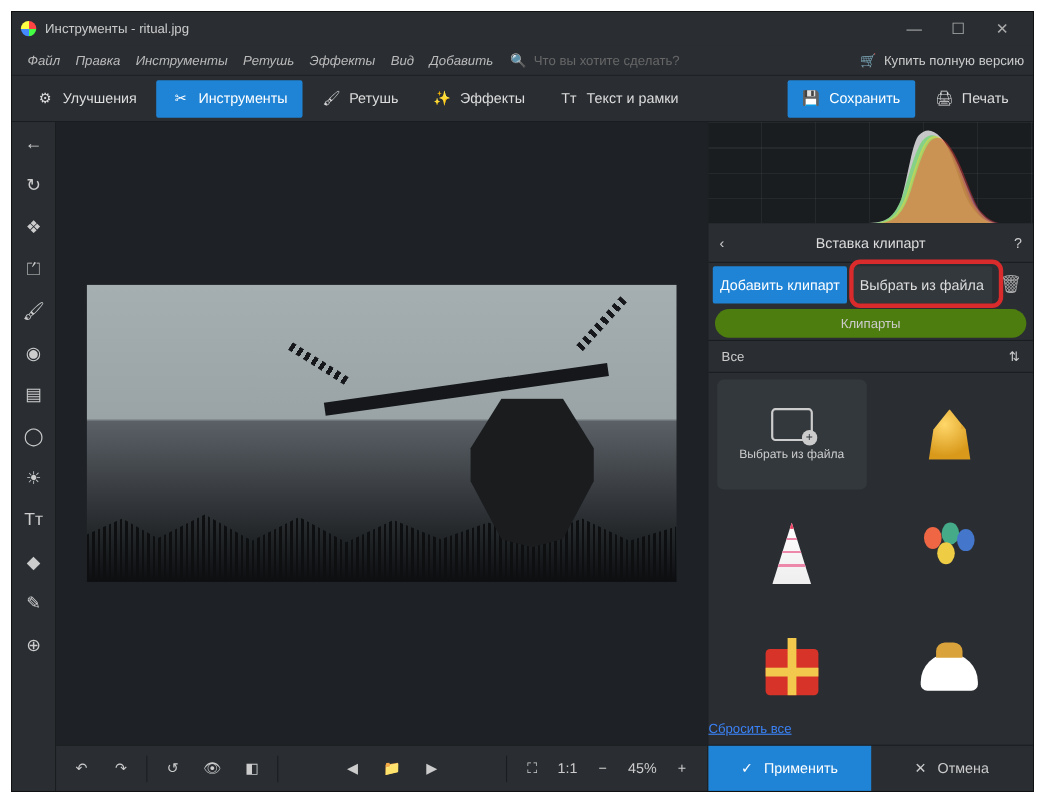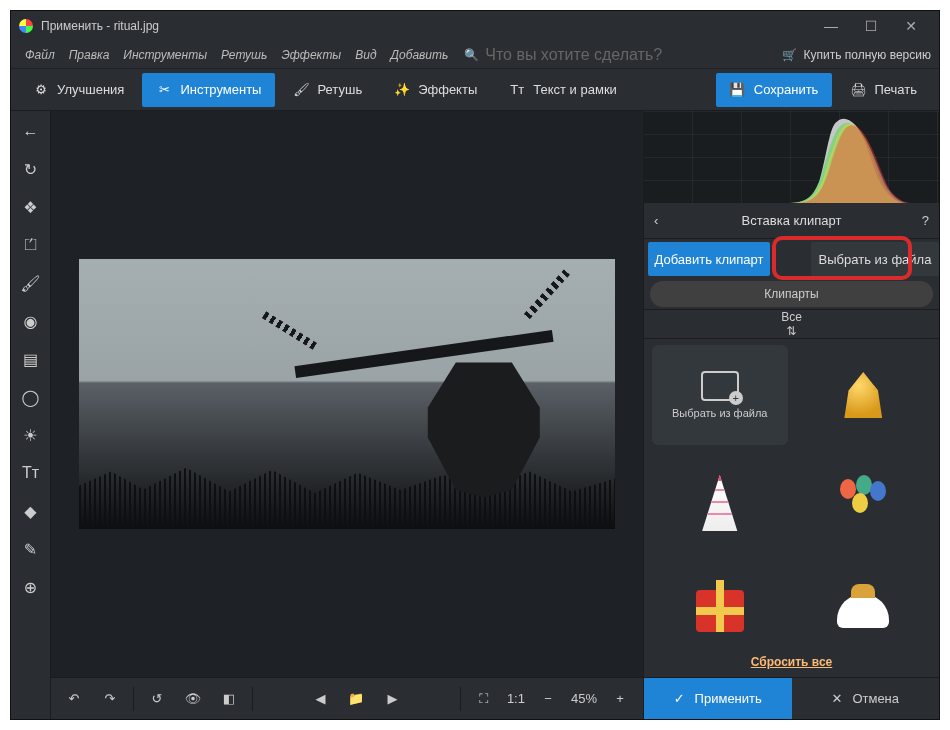--- a/index.html
+++ b/index.html
@@ -5,21 +5,21 @@
 * { box-sizing: border-box; margin: 0; padding: 0; font-family: "Segoe UI", Arial, sans-serif; }
 body { background: #fff; width: 950px; height: 730px; overflow: hidden; }
 .window { position: relative; margin: 10px; width: 930px; height: 710px; background: #2a2e33; border: 1px solid #111; display: flex; flex-direction: column; color: #ccc; }
 .titlebar { height: 30px; background: #2a2e33; display: flex; align-items: center; padding: 0 8px; font-size: 12px; }
 .titlebar .logo { width: 14px; height: 14px; border-radius: 50%; background: conic-gradient(#f44 0 90deg,#4f4 90deg 180deg,#48f 180deg 270deg,#ff4 270deg 360deg); margin-right: 8px; }
 .titlebar .winbtns { margin-left: auto; display: flex; }
 .titlebar .winbtns span { width: 40px; height: 30px; display: flex; align-items: center; justify-content: center; color: #aaa; font-size: 14px; }
 .menubar { height: 28px; background: #2a2e33; display: flex; align-items: center; padding: 0 8px; font-size: 12px; color: #bbb; border-bottom: 1px solid #1e2125; gap: 2px; }
 .menubar .mitem { padding: 4px 6px; cursor: pointer; font-style: italic; }
 .menubar .search-icon { margin-left: 8px; color: #888; }
-.menubar .search-ph { color: #666; margin-left: 4px; font-size: 16px; }
+.menubar .search-ph { color: #666; margin-left: 4px; font-size: 12px; }
 .menubar .buy { margin-left: auto; display: flex; align-items: center; gap: 6px; color: #ccc; }
 .toolbar { height: 42px; background: #2a2e33; display: flex; align-items: center; padding: 0 8px; gap: 4px; border-bottom: 1px solid #1a1d20; }
 .tbtn { height: 34px; display: flex; align-items: center; gap: 8px; padding: 0 14px; font-size: 13px; color: #ddd; cursor: pointer; border-radius: 2px; }
 .tbtn.active { background: #1f84d6; color: #fff; }
 .tbtn .ticon { width: 16px; height: 16px; display: flex; align-items: center; justify-content: center; }
 .toolbar .spacer { flex: 1; }
 .savebtn { background: #1f84d6; color: #fff; }
 .content { flex: 1; display: flex; min-height: 0; }
 .sidetools { width: 40px; background: #2a2e33; display: flex; flex-direction: column; align-items: center; padding-top: 6px; gap: 10px; border-right: 1px solid #1a1d20; }
 .sidetools .st { width: 28px; height: 28px; display: flex; align-items: center; justify-content: center; color: #ccc; font-size: 16px; cursor: pointer; }
@@ -36,29 +36,29 @@
 .bottombar .bgroup { display: flex; align-items: center; gap: 10px; }
 .bottombar .sep { width: 1px; height: 24px; background: #1a1d20; }
 .bottombar .bitm { width: 26px; height: 26px; display: flex; align-items: center; justify-content: center; cursor: pointer; }
 .rightpanel { width: 296px; background: #2a2e33; display: flex; flex-direction: column; border-left: 1px solid #1a1d20; }
 .histogram { height: 92px; background: #1a1d20; position: relative; overflow: hidden; }
 .histogram .gridh { position: absolute; inset: 0; background: repeating-linear-gradient(0deg,transparent 0 22px,rgba(255,255,255,.05) 22px 23px),repeating-linear-gradient(90deg,transparent 0 48px,rgba(255,255,255,.05) 48px 49px); }
 .histogram .curve { position: absolute; left: 0; bottom: 0; width: 100%; height: 100%; }
 .phead { height: 36px; display: flex; align-items: center; justify-content: center; font-size: 13px; color: #ddd; position: relative; border-bottom: 1px solid #1a1d20; }
 .phead .back { position: absolute; left: 10px; color: #ccc; }
 .phead .help { position: absolute; right: 10px; color: #ccc; }
-.addrow { display: flex; height: 40px; align-items: center; position: relative; gap: 37px; }
+.addrow { display: flex; height: 40px; align-items: center; position: relative; }
 .addbtn { height: 34px; background: #1f84d6; color: #fff; display: flex; align-items: center; justify-content: center; font-size: 13px; border-radius: 2px; flex: 0 0 122px; margin-left: 4px; }
 .pickbtn { height: 34px; flex: 0 0 128px; margin-left: 4px; display: flex; align-items: center; justify-content: center; font-size: 13px; color: #ddd; background: #33383d; border-radius: 2px; }
 .red-hl { position: absolute; left: 128px; top: -3px; width: 140px; height: 44px; border: 4px solid #d92b2b; border-radius: 10px; pointer-events: none; }
 .trashbtn { margin-left: auto; margin-right: 6px; width: 28px; height: 28px; display: flex; align-items: center; justify-content: center; color: #aaa; }
 .tabs2 { display: flex; height: 30px; }
 .tabs2 .t2 { flex: 1; display: flex; align-items: center; justify-content: center; font-size: 12px; color: #ccc; cursor: pointer; }
-.tabs2 .t2.active { background: #404040; border-radius: 14px; margin: 2px 6px; }
-.ddl { height: 30px; display: flex; align-items: center; padding: 0 12px; font-size: 12px; color: #ccc; border-top: 1px solid #1a1d20; border-bottom: 1px solid #1a1d20; justify-content: space-between; flex-direction: column; }
+.tabs2 .t2.active { background: #4d7c0f; border-radius: 14px; margin: 2px 6px; }
+.ddl { height: 30px; display: flex; align-items: center; padding: 0 12px; font-size: 12px; color: #ccc; border-top: 1px solid #1a1d20; border-bottom: 1px solid #1a1d20; justify-content: space-between; }
 .cliparts { flex: 1; overflow: hidden; padding: 6px 8px; display: grid; grid-template-columns: 1fr 1fr; gap: 8px; align-content: start; }
 .cell { height: 100px; border-radius: 6px; display: flex; flex-direction: column; align-items: center; justify-content: center; font-size: 11px; color: #ccc; gap: 6px; }
 .cell.btncell { background: #33383d; }
 .cell .cicon { width: 38px; height: 30px; border: 2px solid #ccc; border-radius: 4px; position: relative; }
 .cell .cicon::after { content: "+"; position: absolute; right: -6px; bottom: -6px; width: 14px; height: 14px; background: #ccc; color: #33383d; border-radius: 50%; font-size: 11px; display: flex; align-items: center; justify-content: center; }
 .bell { width: 42px; height: 46px; background: radial-gradient(circle at 40% 30%,#ffd76a,#d99a1c 70%); clip-path: polygon(50% 0,85% 40%,95% 100%,5% 100%,15% 40%); position: relative; }
 .bell::after { content:""; position:absolute; right:-10px; top:-6px; width:22px; height:24px; background:radial-gradient(circle at 40% 30%,#ffe38a,#e0a832 70%); clip-path: polygon(50% 0,85% 40%,95% 100%,5% 100%,15% 40%); }
 .hat { width: 44px; height: 56px; background: linear-gradient(#fff,#eee); clip-path: polygon(50% 0,90% 100%,10% 100%); position: relative; }
 .hat::before { content:""; position:absolute; top:-8px; left: calc(50% - 7px); width:14px; height:14px; border-radius:50%; background:#e46; }
 .hat::after { content:""; position:absolute; inset: 20% 20% 10% 20%; background: repeating-linear-gradient(0deg,transparent 0 10px,#e8a 10px 12px); }
@@ -66,34 +66,34 @@
 .balloons span { position:absolute; width:16px; height:20px; border-radius:50%; }
 .balloons span:nth-child(1){left:4px;top:4px;background:#e64;}
 .balloons span:nth-child(2){left:20px;top:0;background:#4a8;}
 .balloons span:nth-child(3){left:34px;top:6px;background:#47c;}
 .balloons span:nth-child(4){left:16px;top:18px;background:#ec4;}
 .gift1 { width:48px; height:42px; background:#d73328; position:relative; border-radius:4px; }
 .gift1::before{content:"";position:absolute;left:calc(50% - 4px);top:-10px;bottom:0;width:8px;background:#f2c94c;}
 .gift1::after{content:"";position:absolute;top:calc(50% - 4px);left:0;right:0;height:8px;background:#f2c94c;}
 .gift2 { width:52px; height:34px; background:#fff; border-radius:26px 26px 6px 6px; position:relative; }
 .gift2::before{content:"";position:absolute;top:-10px;left:calc(50% - 12px);width:24px;height:14px;background:#d9a23a;border-radius:8px 8px 0 0;}
-.resetlink { text-align: center; font-size: 12px; color: #fdba74; padding: 8px 0; text-decoration: underline; font-weight: bold; }
+.resetlink { text-align: left; font-size: 12px; color: #3b82f6; padding: 8px 0; text-decoration: underline; }
 .applybar { height: 42px; display: flex; border-top: 1px solid #1a1d20; }
 .applybtn { flex: 1; background: #1f84d6; color: #fff; display: flex; align-items: center; justify-content: center; gap: 10px; font-size: 13px; }
 .cancelbtn { flex: 1; display: flex; align-items: center; justify-content: center; gap: 10px; font-size: 13px; color: #ccc; }
 svg { display: block; }
 </style>
 </head>
 <body>
 
 <div class="window">
 
   <div class="titlebar">
     <div class="logo"></div>
-    <span>Применить - ritual.jpg</span>
+    <span>Инструменты - ritual.jpg</span>
     <div class="winbtns">
       <span>—</span>
       <span>☐</span>
       <span>✕</span>
     </div>
   </div>
 
   <div class="menubar">
     <span class="mitem">Файл</span>
     <span class="mitem">Правка</span>

